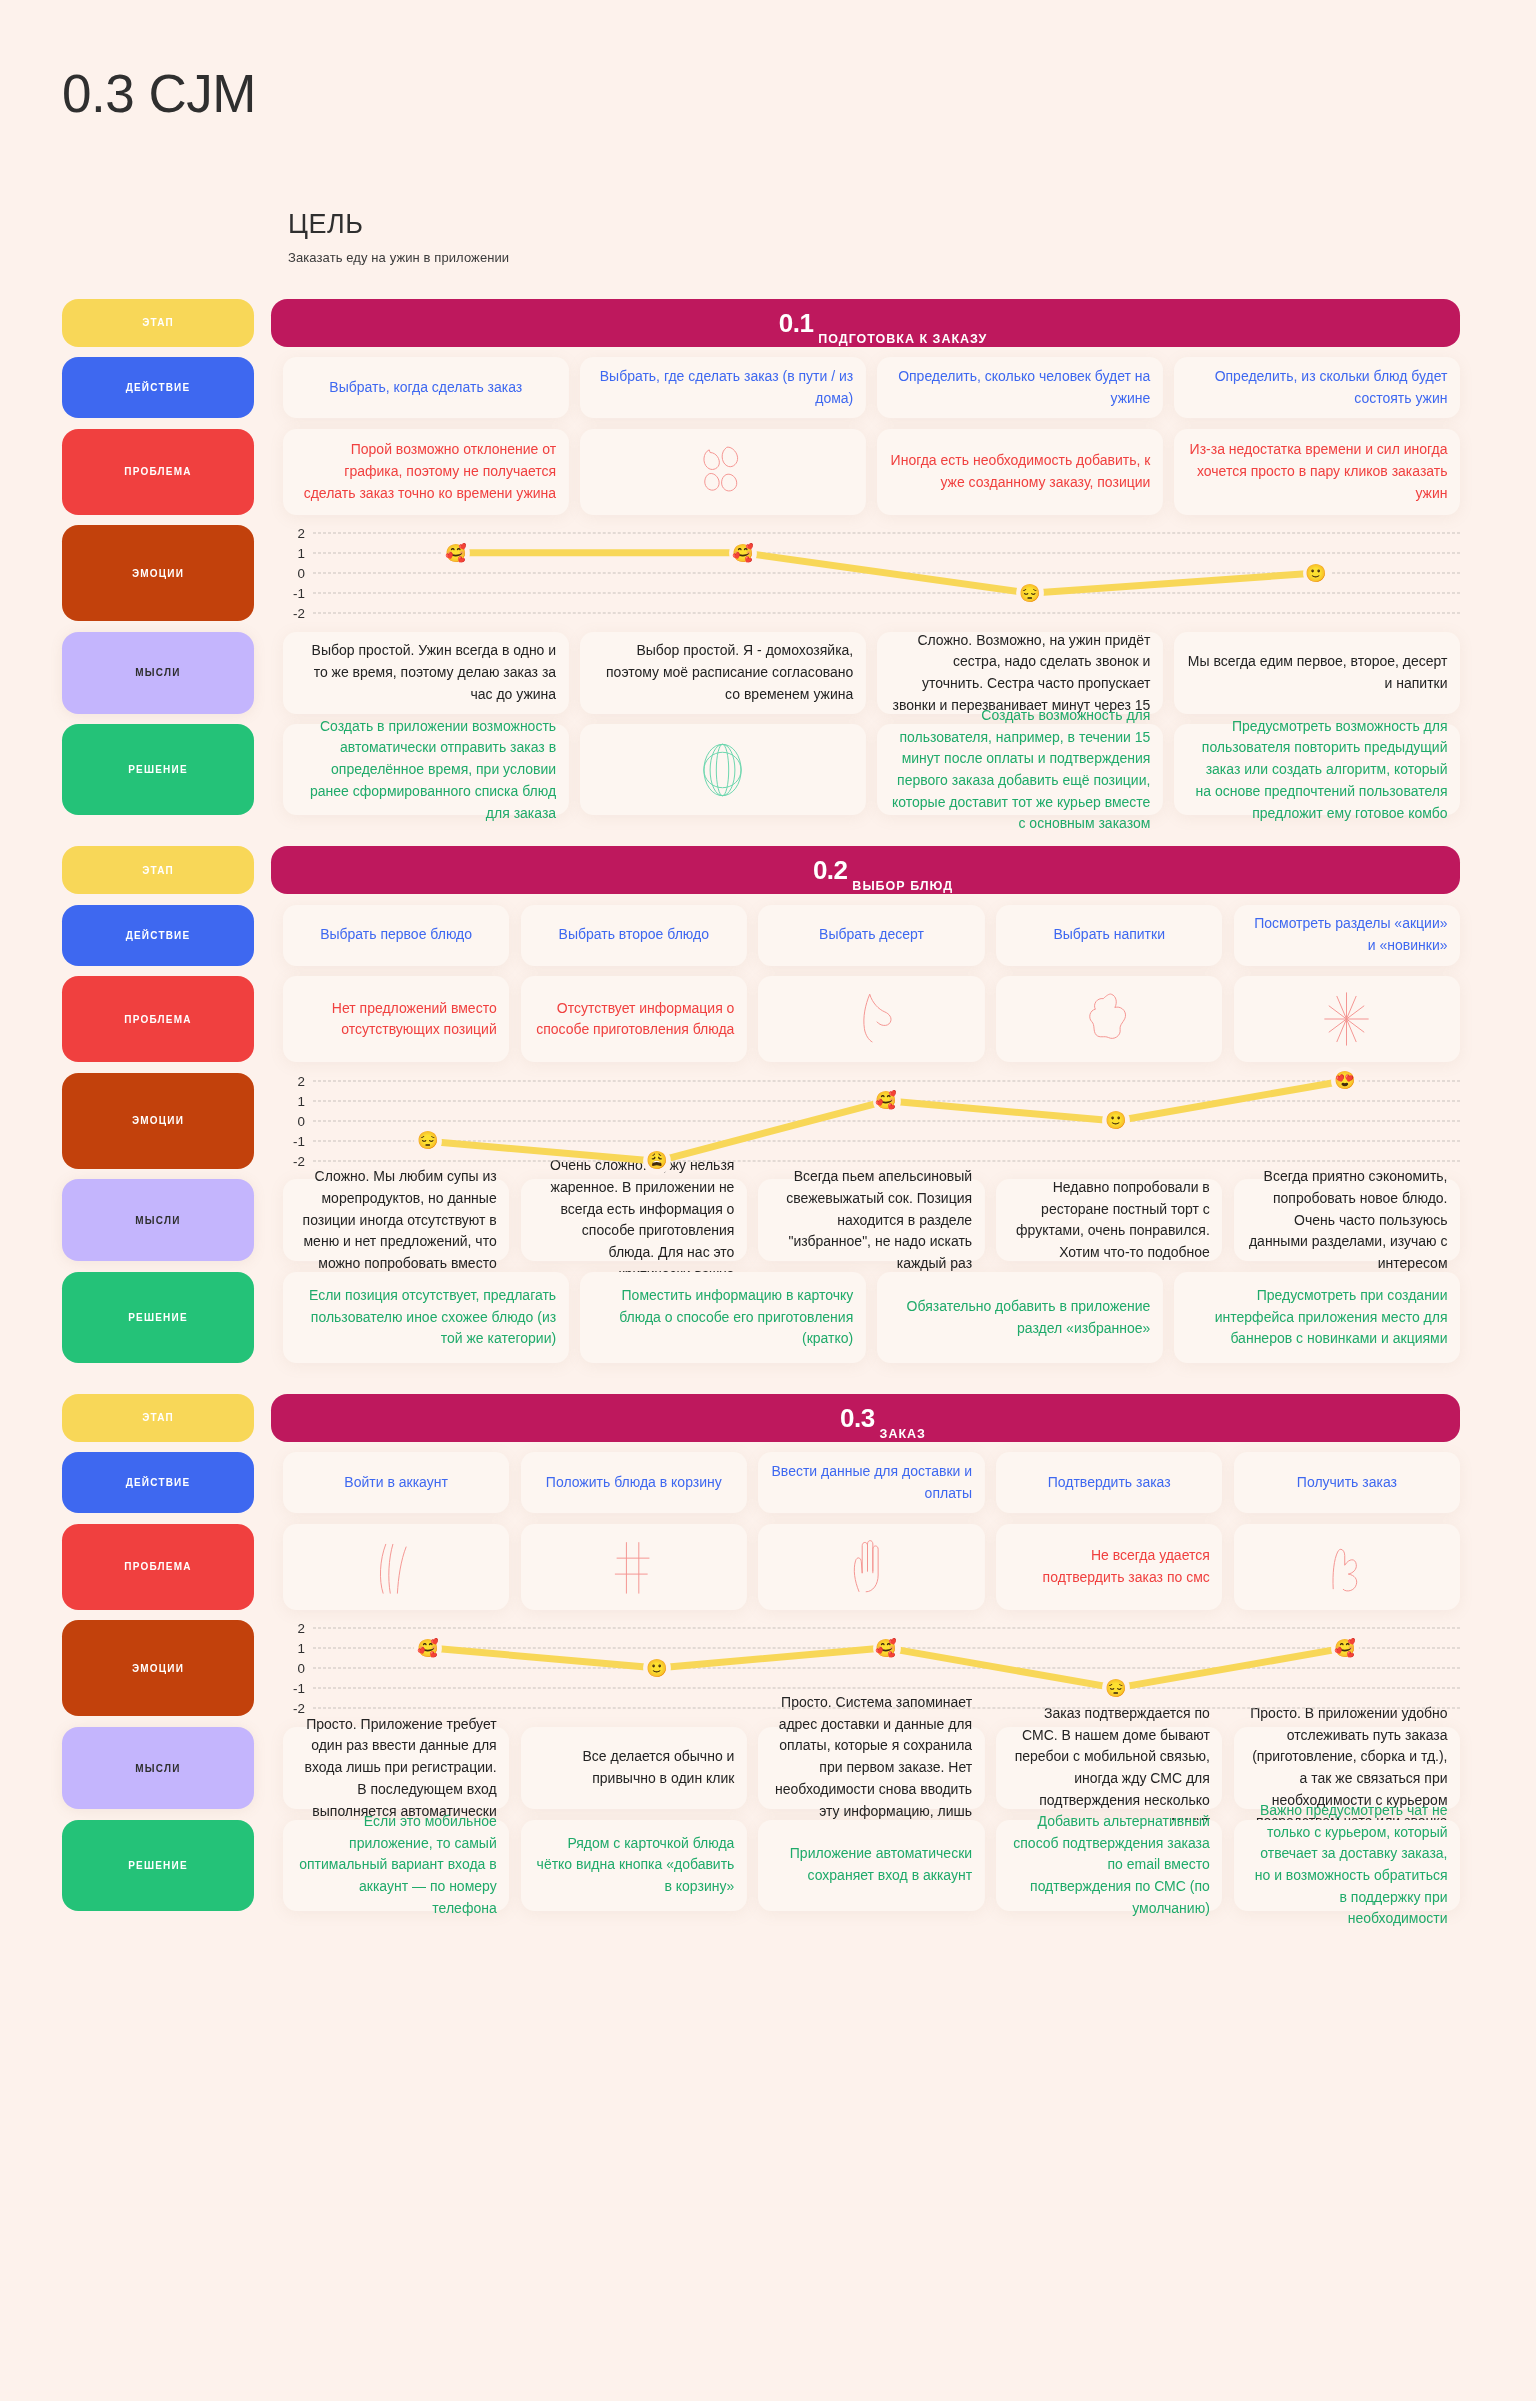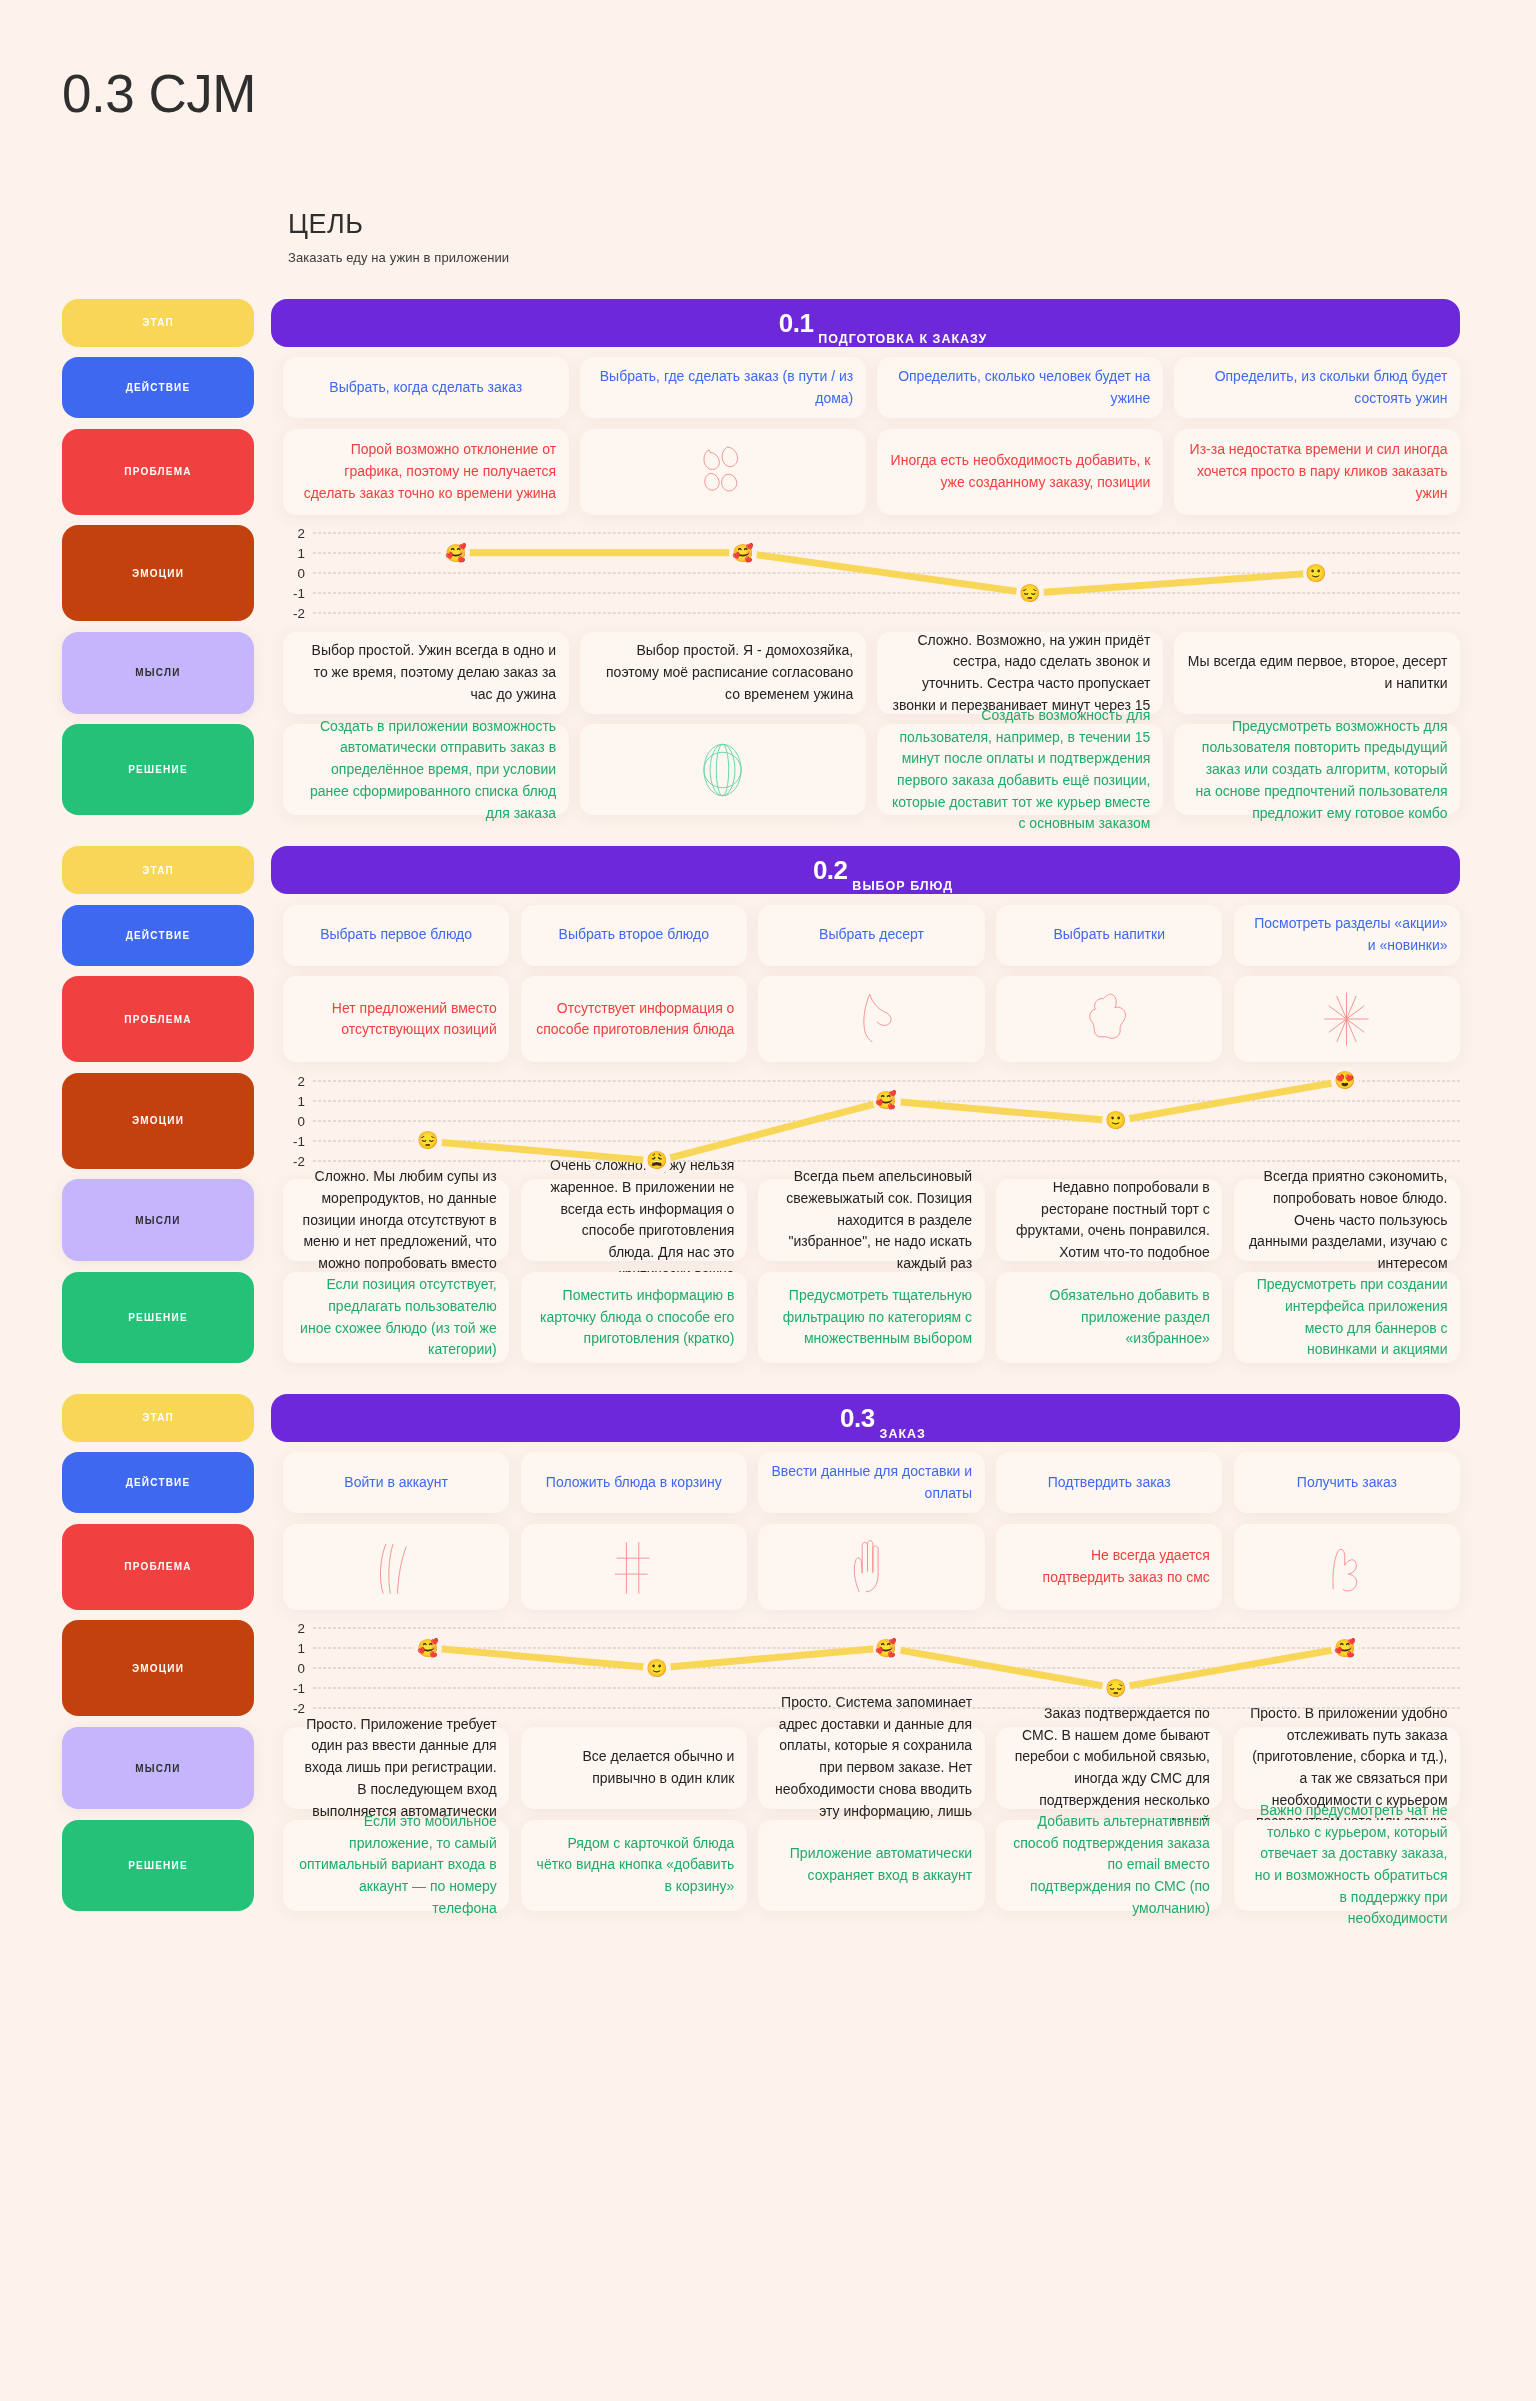--- a/index.html
+++ b/index.html
@@ -81,21 +81,21 @@
     flex:1 1 auto;
     margin-left:29px;
     display:flex;
     gap:11.5px;
   }
 
   
   .stage-banner{
     flex:1 1 auto;
     margin-left:17px;
-    background:#6d28d9;
+    background:#be185d;
     border-radius:16.3px;
     display:flex;
     align-items:center;
     justify-content:center;
     height:100%;
     color:#ffffff;
     padding-left:35px;
   }
   .stage-num{
     font-size:26px;
@@ -371,21 +371,20 @@
             <div class="card thought-card">Всегда пьем апельсиновый свежевыжатый сок. Позиция находится в разделе "избранное", не надо искать каждый раз</div>
             <div class="card thought-card">Недавно попробовали в ресторане постный торт с фруктами, очень понравился. Хотим что-то подобное</div>
             <div class="card thought-card">Всегда приятно сэкономить, попробовать новое блюдо. Очень часто пользуюсь данными разделами, изучаю с интересом</div>
           </div>
         </div>
         <div class="row solution-row">
           <div class="rowlabel solution">РЕШЕНИЕ</div>
           <div class="rowbody">
             <div class="card solution-card">Если позиция отсутствует, предлагать пользователю иное схожее блюдо (из той же категории)</div>
             <div class="card solution-card">Поместить информацию в карточку блюда о способе его приготовления (кратко)</div>
-            <div class="card solution-card">Предусмотреть тщательную фильтрацию по категориям с множественным выбором</div>
             <div class="card solution-card">Обязательно добавить в приложение раздел «избранное»</div>
             <div class="card solution-card">Предусмотреть при создании интерфейса приложения место для баннеров с новинками и акциями</div>
           </div>
         </div>
       </div>
       <div class="sec-gap"></div>
       <div class="section">
         <div class="row stage-row">
           <div class="rowlabel stage">ЭТАП</div>
           <div class="stage-banner">

